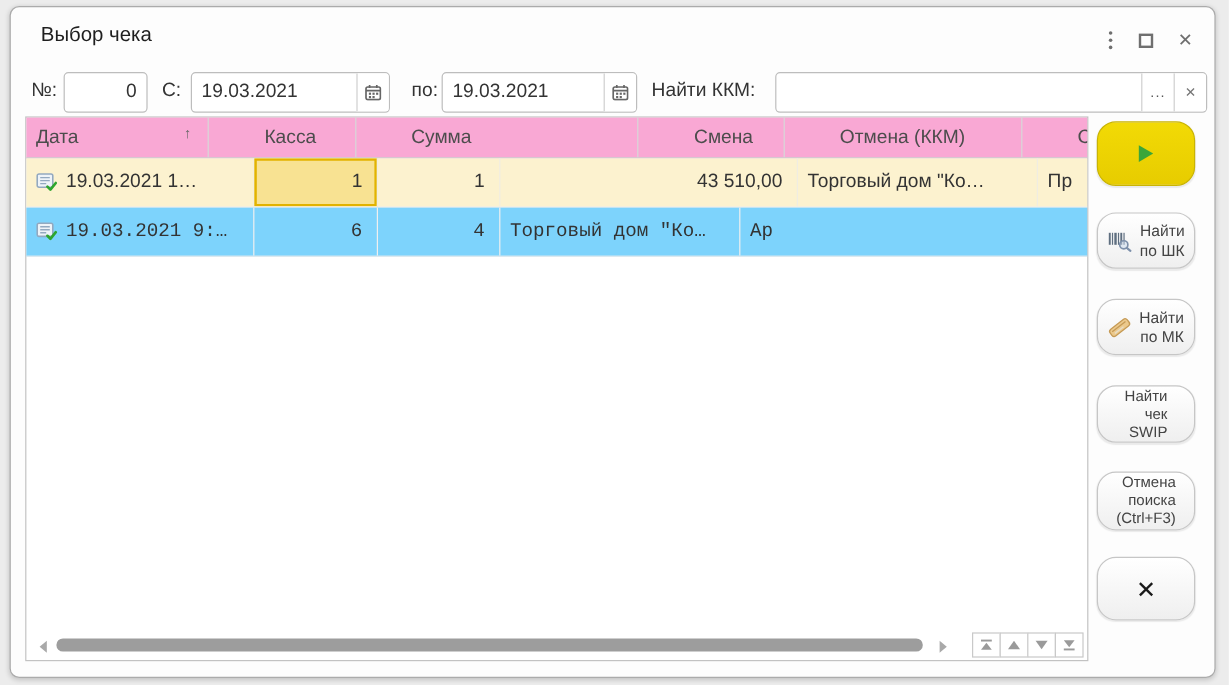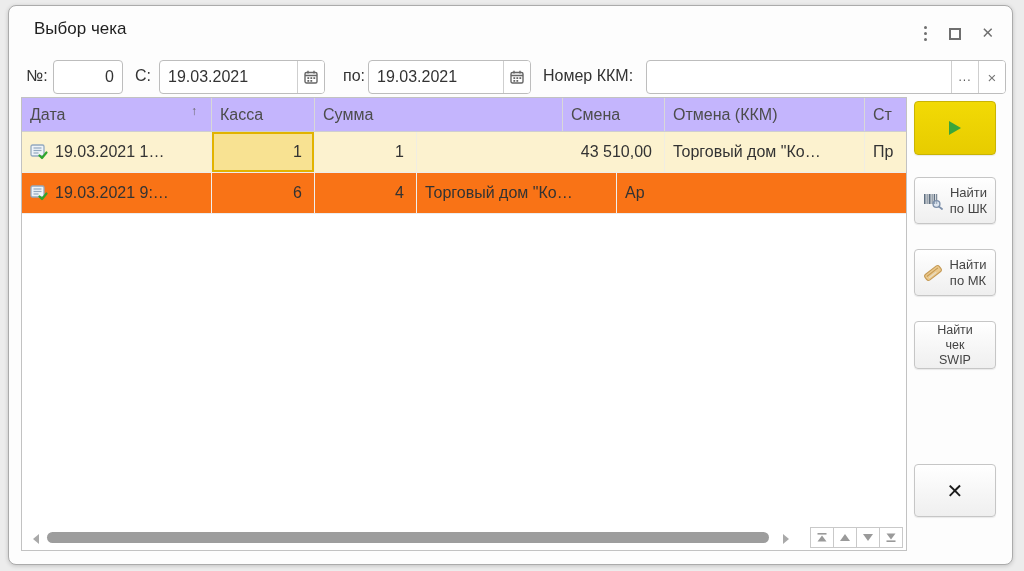--- a/index.html
+++ b/index.html
@@ -38,31 +38,31 @@
     color:#5e5e5e; background:#fff;
   }
   .fbtn.dots { font-size:12px; letter-spacing:1px; color:#555; }
   .fbtn.clr { font-size:15px; color:#777; }
 
   
   .table {
     position:absolute; left:20px; top:96px; width:886px; height:454px;
     background:#fff; border:1px solid #c2c2c2;
   }
-  .thead { display:flex; height:34px; background:#c4b5fd; border-bottom:1px solid #cfcfcf; }
+  .thead { display:flex; height:34px; background:#f9a8d4; border-bottom:1px solid #cfcfcf;gap:38px; }
   .th {
     font-size:16px; color:#4c4c4c; display:flex; align-items:center;
     padding:0 8px; border-right:1px solid #d8d8d8; white-space:nowrap; overflow:hidden;
     position:relative;
   }
   .th:last-child { border-right:none; }
   .sort { position:absolute; right:14px; top:6px; font-size:12px; color:#666; }
   .tr { display:flex; height:41px; border-bottom:1px solid #ededed; }
   .tr.selected { background:#fcf2cf; }
-  .tr.striped { background:#f97316; }
+  .tr.striped { background:#7dd3fc;font-family:Liberation Mono, monospace; }
   .td {
     font-size:16px; color:#333; display:flex; align-items:center;
     padding:0 8px; border-right:1px solid #f0ede2; white-space:nowrap; overflow:hidden;
   }
   .tr.striped .td { border-right-color:#efefef; }
   .td:last-child { border-right:none; }
   .td.r { justify-content:flex-end; padding-right:12px; }
   .td.current { background:#f8e292; box-shadow:inset 0 0 0 2px #e2b300; }
   .c0 { width:190px; } .c1 { width:103px; } .c2 { width:102px; }
   .c3 { width:248px; } .c4 { width:200px; } .c5 { flex:1; }
@@ -76,24 +76,24 @@
   .hthumb { position:absolute; left:24px; top:5px; width:722px; height:11px; border-radius:6px; background:#9d9d9d; cursor:grab; }
   .navgroup { position:absolute; right:2px; top:0; display:flex; }
   .navbtn {
     width:24px; height:21px; background:#fff; border:1px solid #c9c9c9; margin-left:-1px;
     display:flex; align-items:center; justify-content:center; cursor:pointer;
   }
 
   
   .sbtn {
     position:absolute; left:913px; width:82px;
-    background:linear-gradient(#ffffff,#efefef); border:1px solid #c6c6c6; border-radius:4px;
+    background:linear-gradient(#ffffff,#efefef); border:1px solid #c6c6c6; border-radius:16px;
     box-shadow:0 1px 1px rgba(0,0,0,.08);
     display:flex; align-items:center; justify-content:center; gap:6px;
-    font-size:13px; color:#444; text-align:center; cursor:pointer;
+    font-size:13px; color:#444; text-align:right; cursor:pointer;
     white-space:pre-line; line-height:1.2;
   }
   .sbtn.yellow {
     background:linear-gradient(#f2da05,#e7cc00); border-color:#c9b404;
   }
   .play { width:0; height:0; border-top:7px solid transparent; border-bottom:7px solid transparent; border-left:12px solid #3aa63a; }
   .bigx { font-family:"DejaVu Sans",sans-serif; font-size:20px; font-weight:bold; color:#1a1a1a; }
 </style>
 </head>
 <body>
@@ -146,21 +146,21 @@
         <line x1="10" y1="0.8" x2="10" y2="3.4" stroke="#666" stroke-width="1.4"></line>
         <rect x="3.4" y="7.2" width="1.8" height="1.8" fill="#666"></rect>
           <rect x="6.4" y="7.2" width="1.8" height="1.8" fill="#666"></rect>
           <rect x="9.4" y="7.2" width="1.8" height="1.8" fill="#666"></rect>
         <rect x="3.4" y="10" width="1.8" height="1.8" fill="#666"></rect>
           <rect x="6.4" y="10" width="1.8" height="1.8" fill="#666"></rect>
       </svg>
     </div>
   </div>
 
-  <div class="flabel" style="left:534px;">Номер ККМ:</div>
+  <div class="flabel" style="left:534px;">Найти ККМ:</div>
   <div class="finput" style="left:637px; width:360px;">
     <div class="val"></div>
     <div class="fbtn dots">...</div>
     <div class="fbtn clr">×</div>
   </div>
 
   <div class="table" style="left:12px; top:91px;">
     <div class="thead">
       <div class="th c0">
         <span>Дата</span>
@@ -269,18 +269,21 @@
       </g>
     </svg>
     <span>Найти
 по МК</span>
   </div>
 
   <div class="sbtn" style="left:905px; top:315px; height:48px; font-size:12.5px;">Найти
 чек
 SWIP</div>
 
+  <div class="sbtn" style="left:905px; top:387px; height:49px; font-size:12.5px;">Отмена
+поиска
+(Ctrl+F3)</div>
 
   <div class="sbtn" style="left:905px; top:458px; height:53px;">
     <span class="bigx">✕</span>
   </div>
 
 </div>
 
 </body></html>

